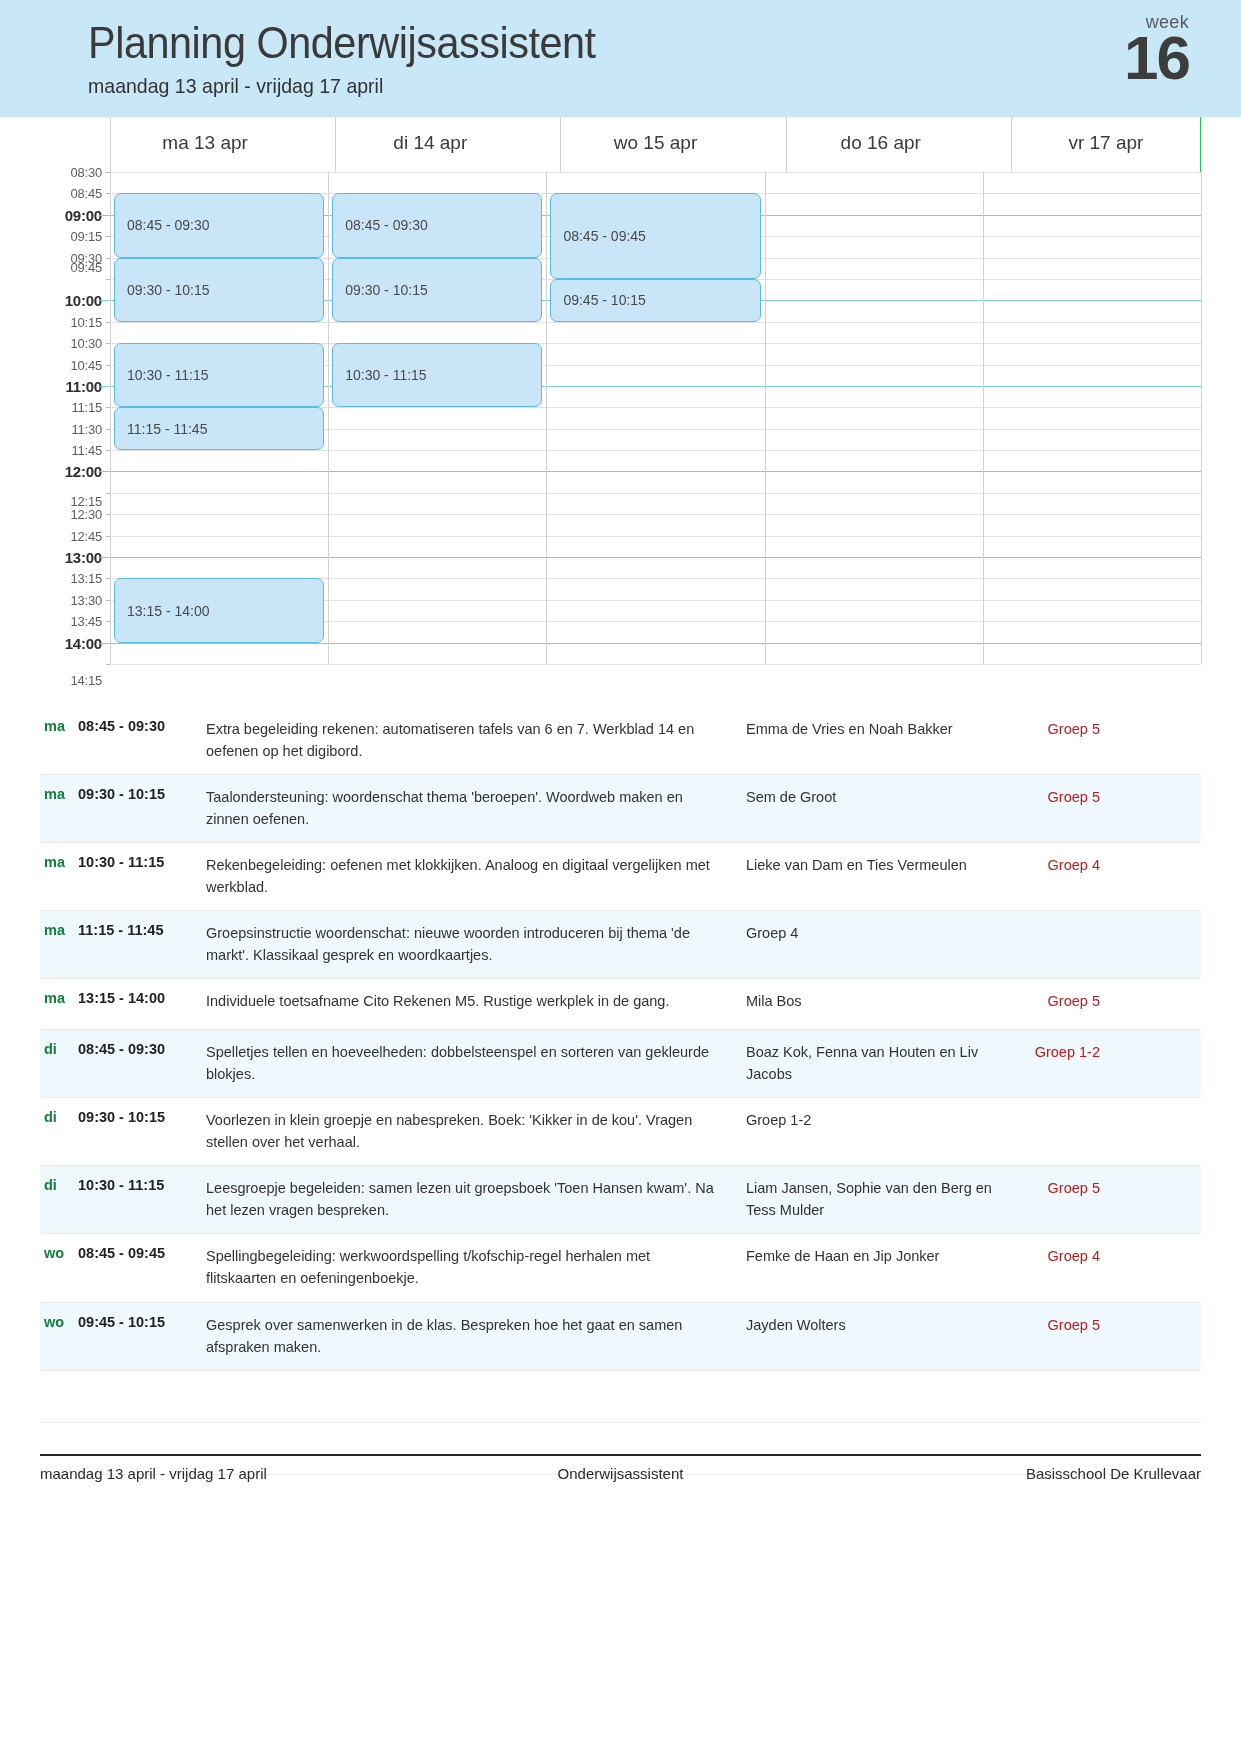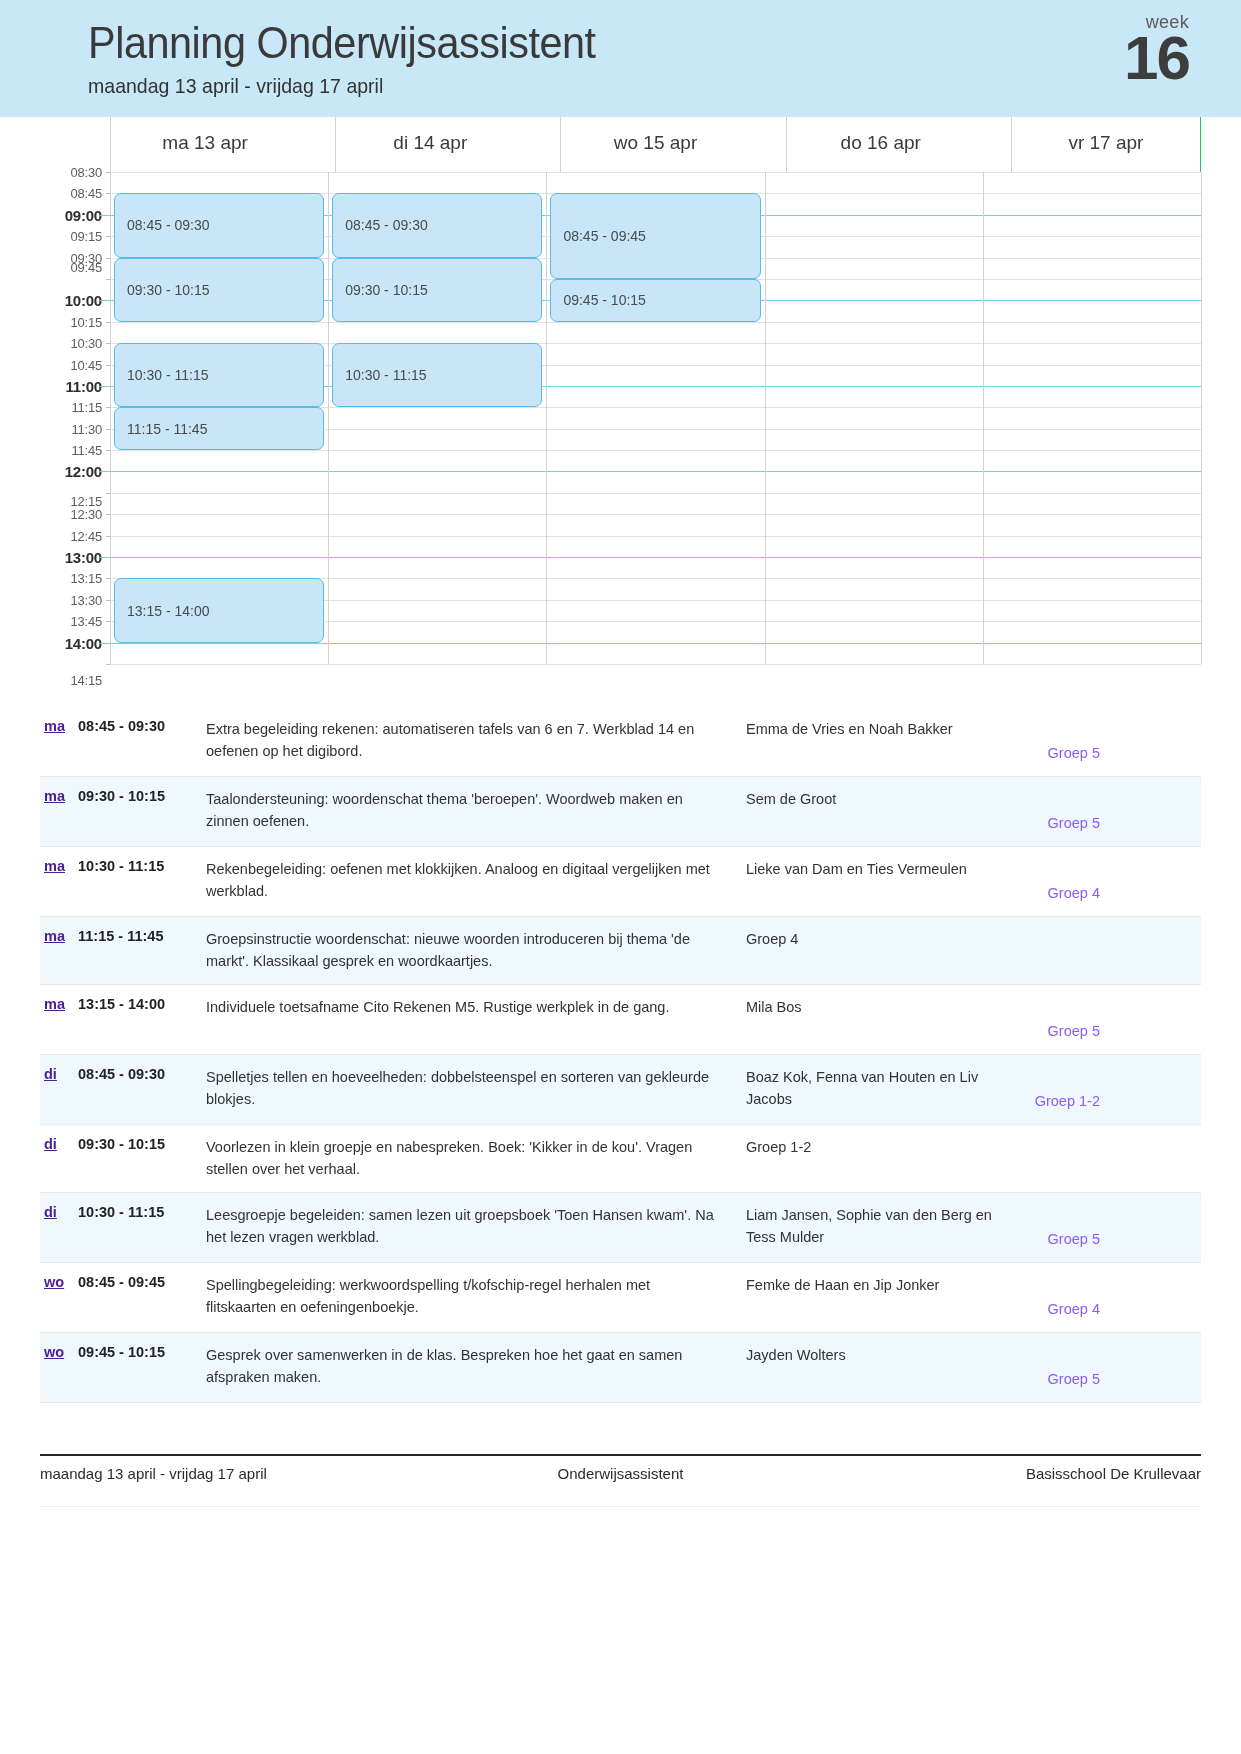--- a/index.html
+++ b/index.html
@@ -162,23 +162,22 @@
     padding: 11px 0 12px 0;
     border-bottom: 1px solid #e9e9e9;
     min-height: 51px;
   }
   .drow.alt { background: #eef8fd; }
   .drow .c-day {
     width: 38px;
     flex: none;
     font-size: 14.5px;
     font-weight: bold;
-    color: #4c1d95;
+    color: #15803d;
     padding-left: 4px;
-    text-decoration: underline;
   }
   .drow .c-time {
     width: 128px;
     flex: none;
     font-size: 14.5px;
     font-weight: bold;
     color: #222222;
   }
   .drow .c-desc {
     flex: 1 1 auto;
@@ -193,25 +192,24 @@
     flex: none;
     font-size: 14.5px;
     color: #333333;
     line-height: 1.52;
     padding-right: 12px;
   }
   .drow .c-grp {
     width: 96px;
     flex: none;
     font-size: 14.5px;
-    color: #8b5cf6;
+    color: #b91c1c;
     line-height: 1.52;
     text-align: right;
     padding-right: 4px;
-    margin-top: 24px;
   }
   .erow {
     height: 52px;
     border-bottom: 1px solid #ececec;
   }
 
   
   .footer {
     position: absolute;
     left: 40px;
@@ -411,21 +409,21 @@
       <div class="drow">
         <div class="c-day">di</div>
         <div class="c-time">09:30 - 10:15</div>
         <div class="c-desc">Voorlezen in klein groepje en nabespreken. Boek: 'Kikker in de kou'. Vragen stellen over het verhaal.</div>
         <div class="c-who">Groep 1-2</div>
         <div class="c-grp"></div>
       </div>
       <div class="drow alt">
         <div class="c-day">di</div>
         <div class="c-time">10:30 - 11:15</div>
-        <div class="c-desc">Leesgroepje begeleiden: samen lezen uit groepsboek 'Toen Hansen kwam'. Na het lezen vragen werkblad.</div>
+        <div class="c-desc">Leesgroepje begeleiden: samen lezen uit groepsboek 'Toen Hansen kwam'. Na het lezen vragen bespreken.</div>
         <div class="c-who">Liam Jansen, Sophie van den Berg en Tess Mulder</div>
         <div class="c-grp">Groep 5</div>
       </div>
       <div class="drow">
         <div class="c-day">wo</div>
         <div class="c-time">08:45 - 09:45</div>
         <div class="c-desc">Spellingbegeleiding: werkwoordspelling t/kofschip-regel herhalen met flitskaarten en oefeningenboekje.</div>
         <div class="c-who">Femke de Haan en Jip Jonker</div>
         <div class="c-grp">Groep 4</div>
       </div>

